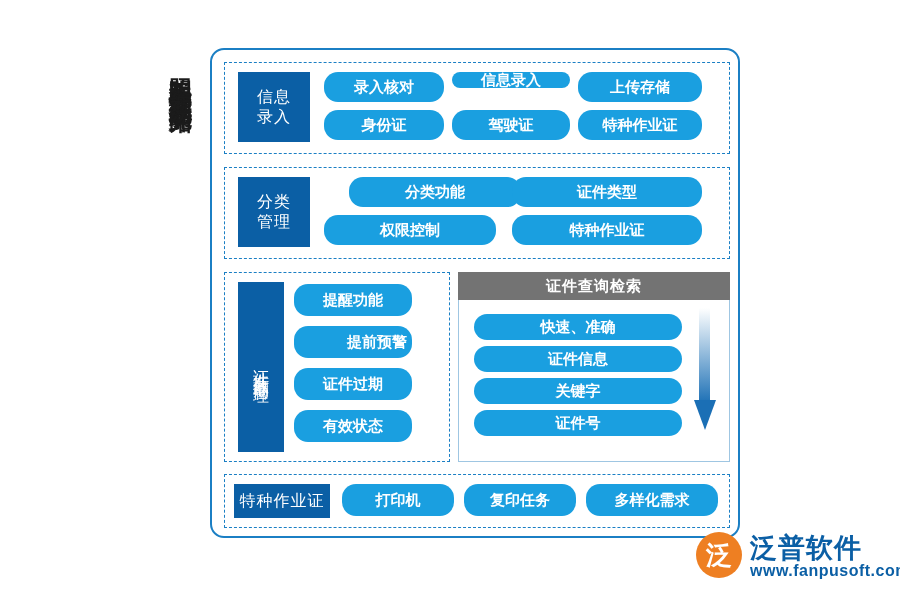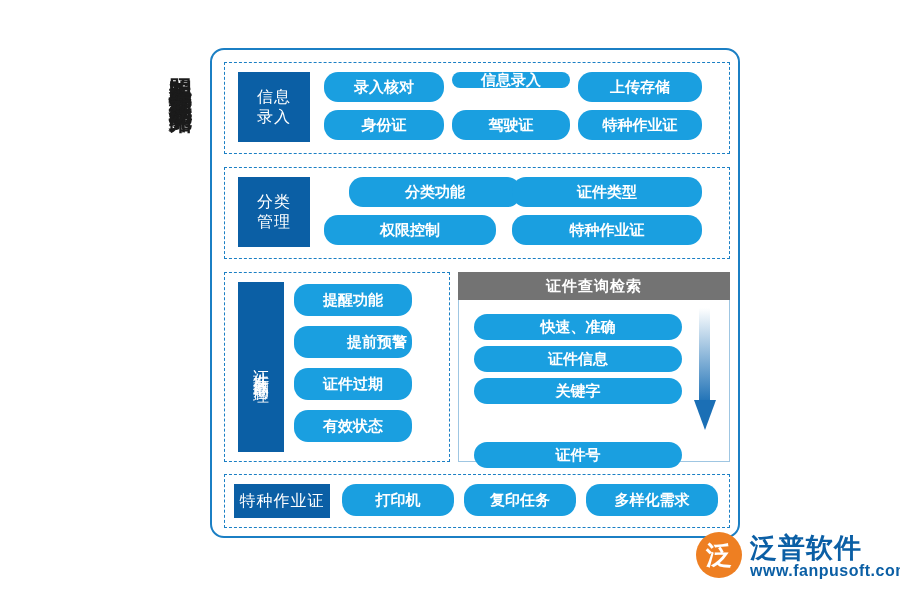--- a/index.html
+++ b/index.html
@@ -196,21 +196,21 @@
   <div class="chip" style="left:82px; top:318px; width:118px; height:32px;">证件过期</div>
   <div class="chip" style="left:82px; top:360px; width:118px; height:32px;">有效状态</div>
 
   <div class="panel" style="left:246px; top:222px; width:272px; height:190px;">
   </div>
   <div class="panel-header" style="left:246px; top:222px; width:272px; height:28px;">证件查询检索</div>
 
   <div class="chip" style="left:262px; top:264px; width:208px; height:26px;">快速、准确</div>
   <div class="chip" style="left:262px; top:296px; width:208px; height:26px;">证件信息</div>
   <div class="chip" style="left:262px; top:328px; width:208px; height:26px;">关键字</div>
-  <div class="chip" style="left:262px; top:360px; width:208px; height:26px;margin-top:32px;">证件号</div>
+  <div class="chip" style="left:262px; top:360px; width:208px; height:26px;">证件号</div>
 
   <div id="query-arrow" style="left:482px; top:258px;">
     <svg width="22" height="124" viewBox="0 0 22 124">
       <defs>
         <linearGradient id="arrGrad" x1="0" y1="0" x2="0" y2="1">
           <stop offset="0%" stop-color="#ffffff"></stop>
           <stop offset="100%" stop-color="#1b6fb5"></stop>
         </linearGradient>
       </defs>
       <rect x="5" y="0" width="11" height="96" fill="url(#arrGrad)"></rect>

